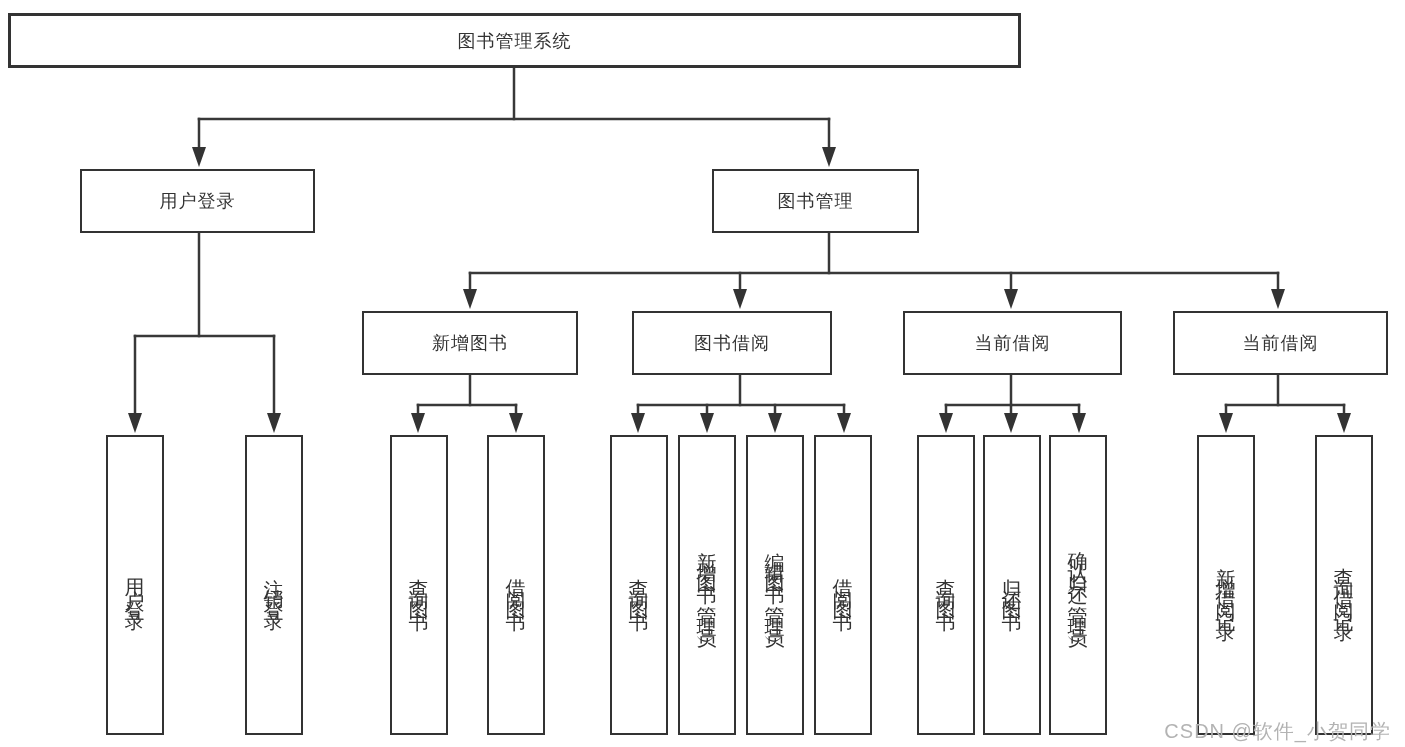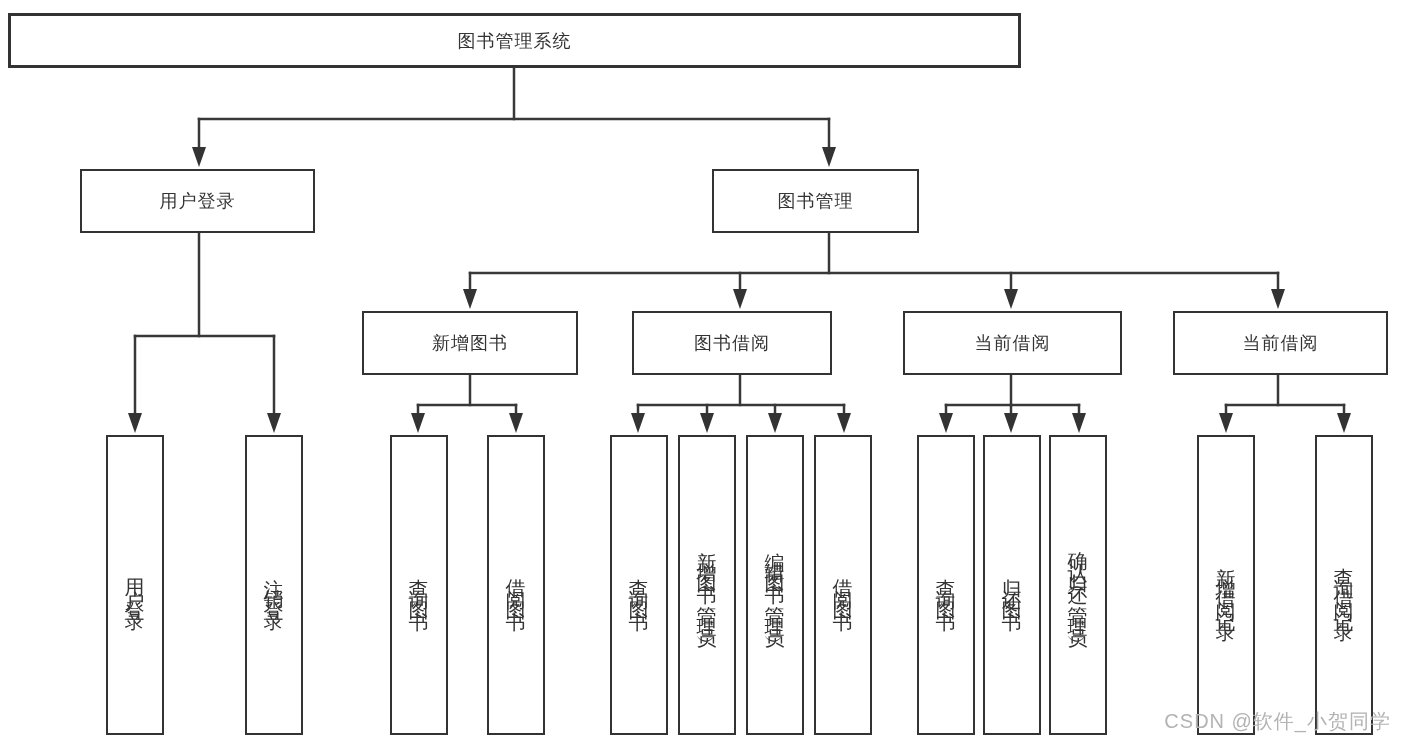--- a/index.html
+++ b/index.html
@@ -48,21 +48,21 @@
     writing-mode: vertical-rl;
     text-orientation: mixed;
     font-size: 20px;
     line-height: 1;
     letter-spacing: 11px;
     white-space: nowrap;
   }
   #watermark {
     position: absolute;
     right: 14px;
-    bottom: 12px;
+    bottom: 2px;
     font-size: 20px;
     color: #b3b3b3;
     z-index: 3;
     letter-spacing: 1px;
   }
   svg line { stroke: #383838; stroke-width: 2.5; stroke-linecap: square; }
   svg polygon { fill: #333333; }
 </style>
 </head>
 <body>

